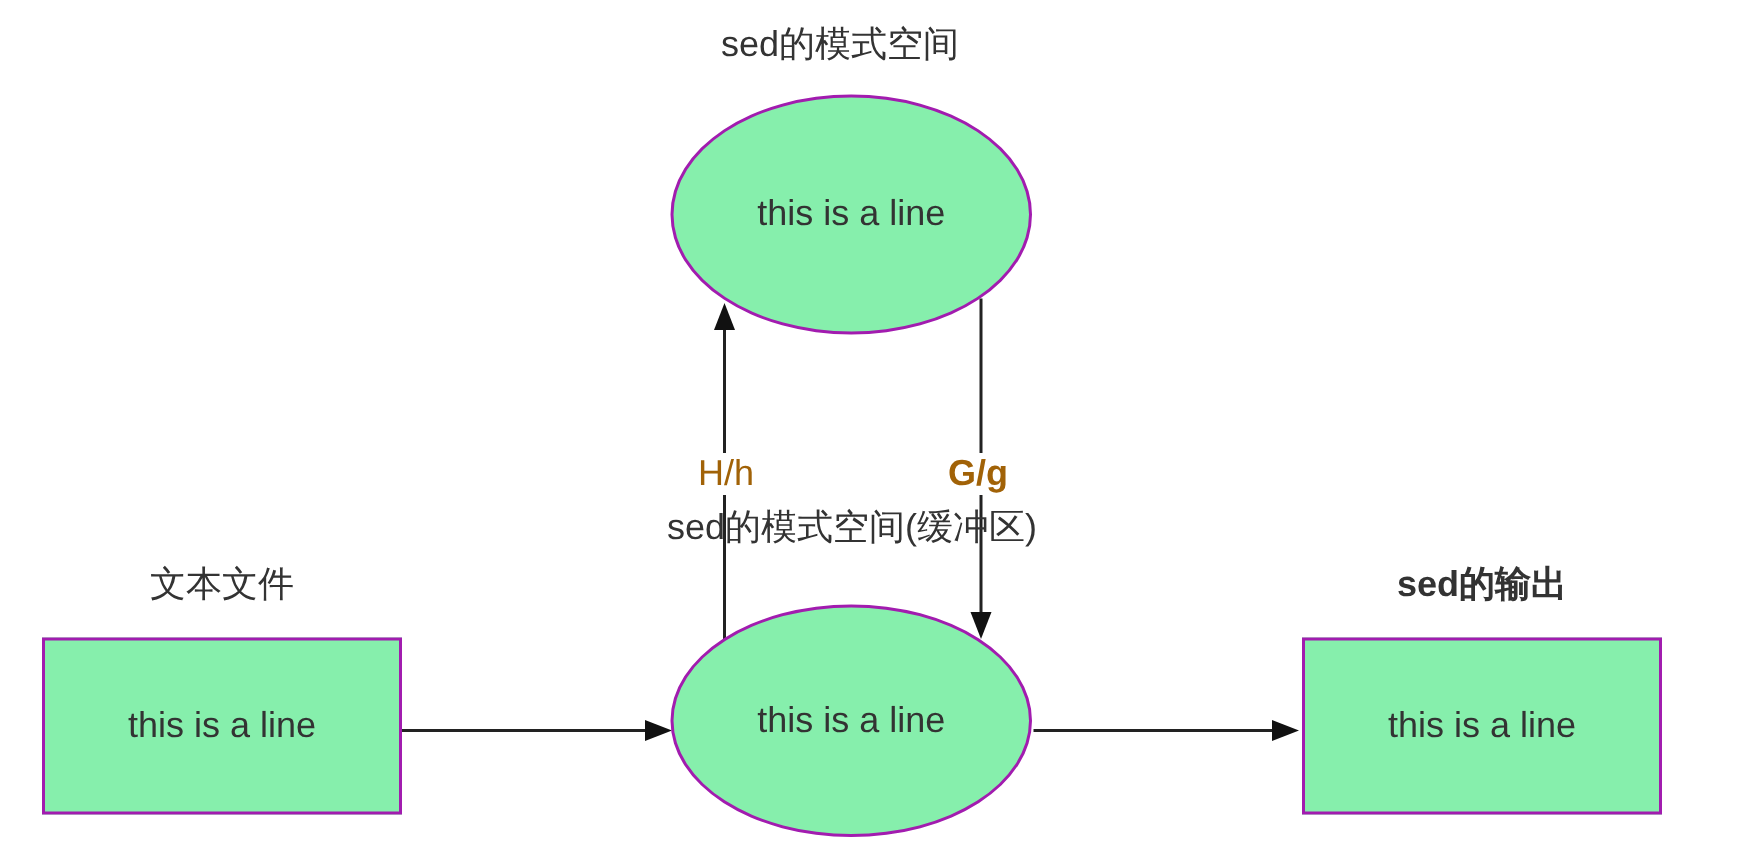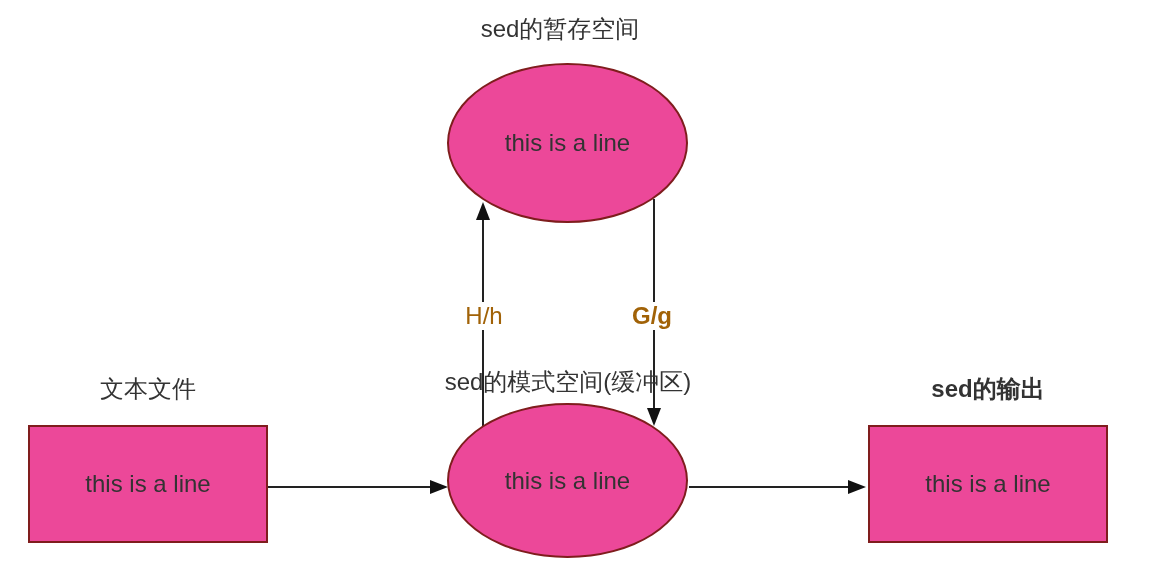--- a/index.html
+++ b/index.html
@@ -13,22 +13,22 @@
     width: 1160px;
     height: 573px;
     background: #ffffff;
     overflow: hidden;
     color: #333333;
   }
   
   .node {
     position: absolute;
     box-sizing: border-box;
-    background: #ec4899;
-    border: 2px solid #7f1d1d;
+    background: #86efac;
+    border: 2px solid #a21caf;
     display: flex;
     align-items: center;
     justify-content: center;
     z-index: 2;
     font-size: 24px;
     color: #333333;
     text-align: center;
   }
   .ellipse { border-radius: 50%; }
 
@@ -70,21 +70,21 @@
   .diagram-title {
     position: absolute;
     transform: translateX(-50%);
     white-space: nowrap;
     font-size: 24px;
     color: #333333;
     z-index: 3;
     text-align: center;
   }
   .title-hold    { left: 560px; top: 13px; }
-  .title-pattern { left: 568px; top: 366px; }
+  .title-pattern { left: 568px; top: 335px; }
   .title-file    { left: 148px; top: 373px; }
   .title-output  { left: 988px; top: 373px; font-weight: bold; }
 
   .edge-label {
     position: absolute;
     transform: translate(-50%, -50%);
     background: #ffffff;
     padding: 0 3px;
     white-space: nowrap;
     font-size: 24px;
@@ -92,21 +92,21 @@
     z-index: 3;
   }
   .label-hh { left: 484px; top: 316px; }
   .label-gg { left: 652px; top: 316px; font-weight: bold; }
 </style>
 </head>
 <body>
 
 <div class="canvas">
 
-  <div class="diagram-title title-hold">sed的暂存空间</div>
+  <div class="diagram-title title-hold">sed的模式空间</div>
   <div class="diagram-title title-pattern">sed的模式空间(缓冲区)</div>
   <div class="diagram-title title-file">文本文件</div>
   <div class="diagram-title title-output">sed的输出</div>
 
   <div class="edge-line line-h-left"></div>
   <div class="arrowhead arrow-right-1"></div>
 
   <div class="edge-line line-h-right"></div>
   <div class="arrowhead arrow-right-2"></div>
 

